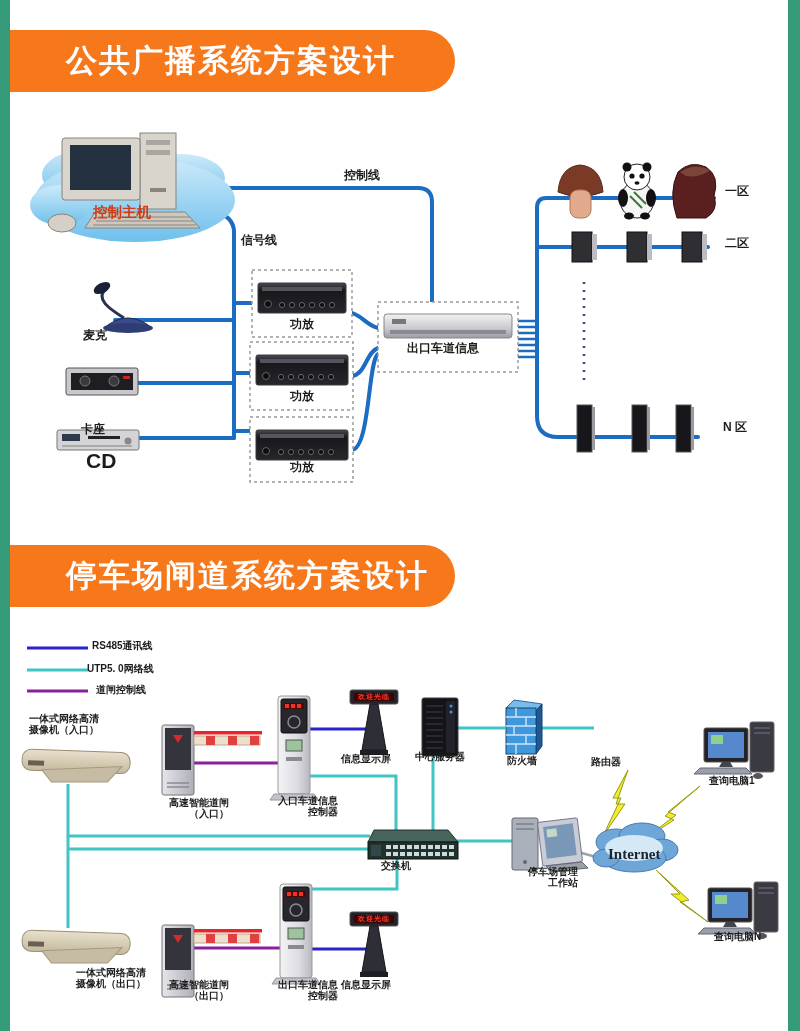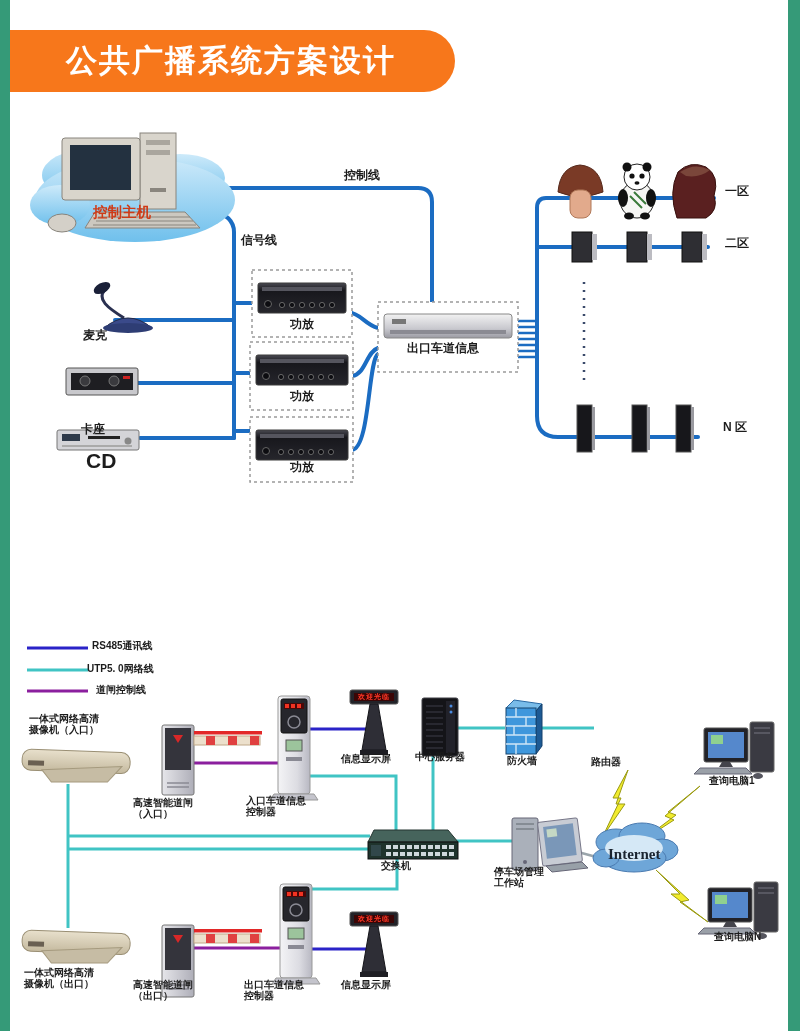--- a/index.html
+++ b/index.html
@@ -10,35 +10,36 @@
   .edge.right{left:788px;width:12px;}
   .banner{position:absolute;left:10px;width:445px;height:62px;background:#f7771b;
           border-radius:0 31px 31px 0;color:#ffffff;font-weight:bold;font-size:31px;
           letter-spacing:2px;line-height:62px;padding-left:56px;box-sizing:border-box;
           white-space:nowrap;}
   .banner.b1{top:30px;}
   .banner.b2{top:545px;}
   svg.diag{position:absolute;left:0;}
   .lbl{position:absolute;font-weight:700;font-size:12px;color:#1c1c1c;white-space:nowrap;line-height:1.1;}
   .lbl.small{font-size:10px;}
-  .lbl.center{text-align:left;white-space:normal;}
+  .lbl.center{text-align:right;white-space:normal;}
   .lbl.center span{display:block;}
   .lbl.host{color:#cf3a16;font-size:14.5px;}
   .lbl.serif{font-family:"Liberation Serif",serif;font-size:15px;color:#1a2430;}
   .lbl.led{color:#ff3726;font-size:7px;font-weight:700;letter-spacing:1px;text-align:center;}
   .lbl.badge{color:#ffffff;font-size:4.5px;letter-spacing:.5px;text-align:center;}
 </style>
 </head>
 <body>
 
 <div class="stage">
   <div class="edge left"></div>
   <div class="edge right"></div>
 
   <div class="banner b1">公共广播系统方案设计</div>
+  <div class="banner b2">停车场闸道系统方案设计</div>
 
   <svg class="diag" style="top:100px" width="800" height="445" viewBox="0 0 800 445">
     <defs>
       <linearGradient id="cloudG" x1="0" y1="0" x2="0" y2="1">
         <stop offset="0" stop-color="#cdeafa"></stop>
           <stop offset="1" stop-color="#6fc0ec"></stop>
       </linearGradient>
       <linearGradient id="ampG" x1="0" y1="0" x2="0" y2="1">
         <stop offset="0" stop-color="#4a4a52"></stop>
           <stop offset=".25" stop-color="#17171c"></stop>

